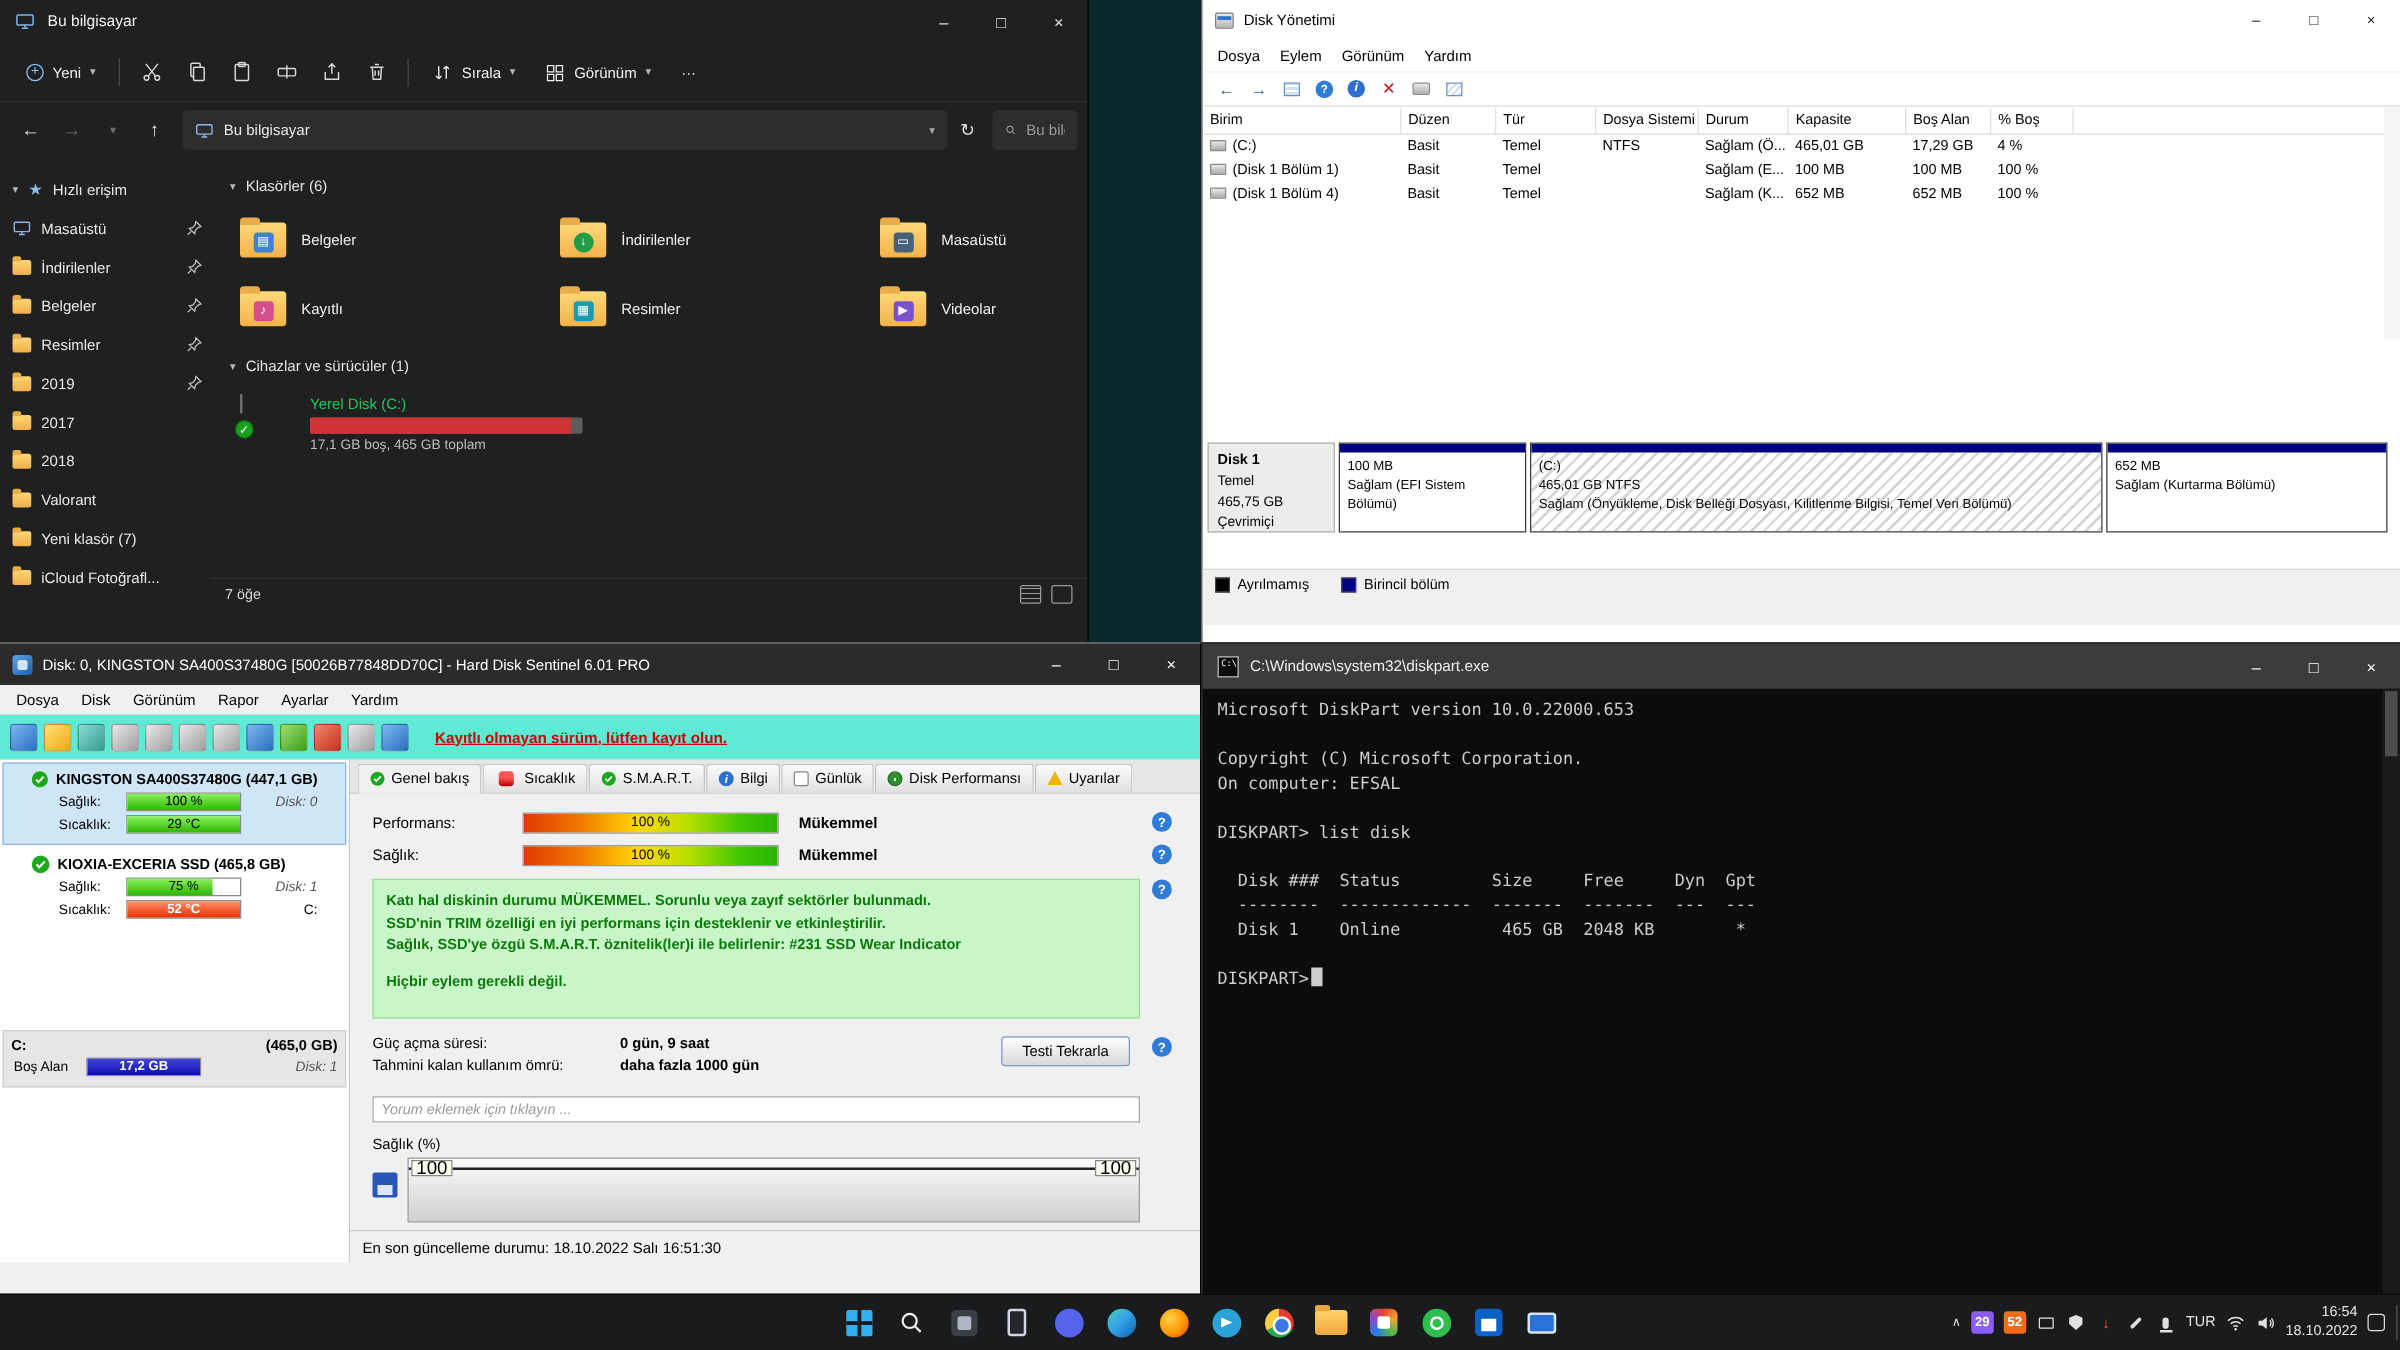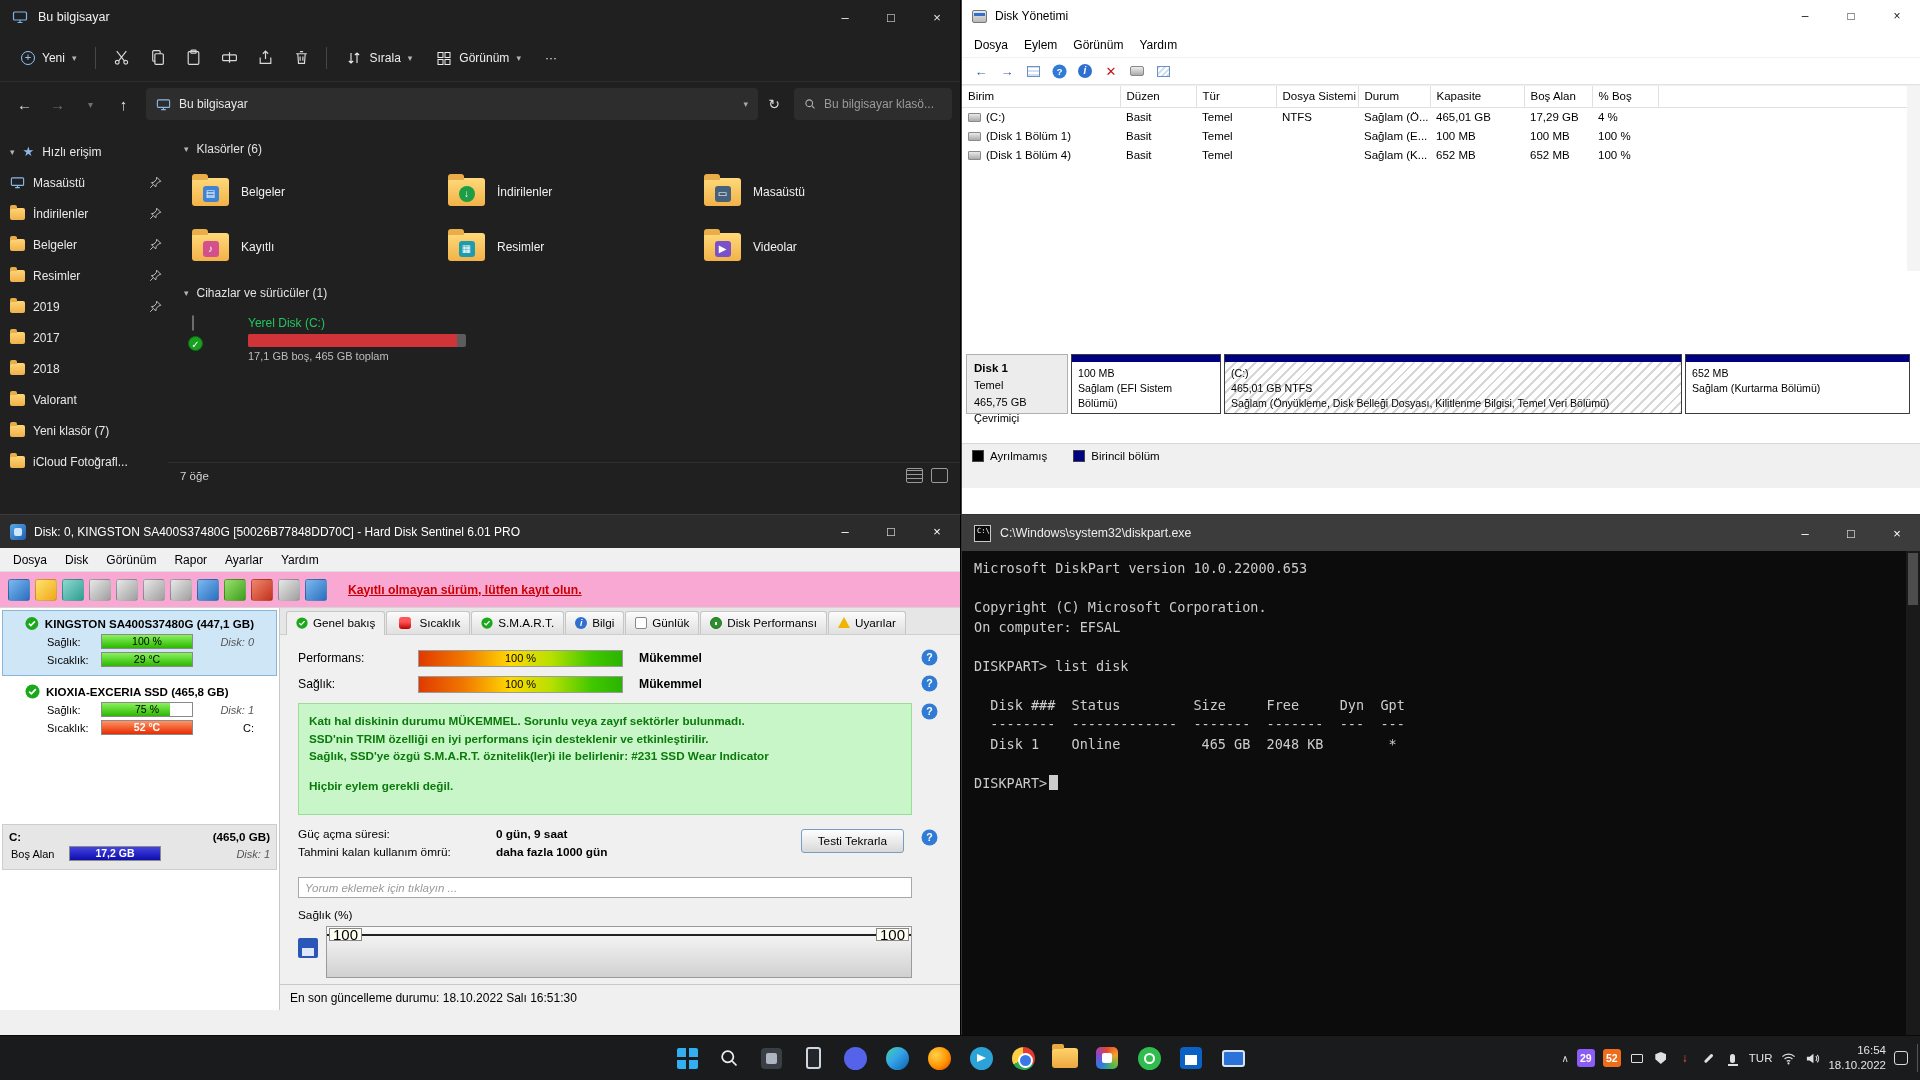--- a/index.html
+++ b/index.html
@@ -3,21 +3,21 @@
 <meta charset="utf-8">
 <style>
 *{box-sizing:border-box;margin:0;padding:0}
 html,body{width:1920px;height:1080px;overflow:hidden;background:#09282b;font-family:"Liberation Sans","DejaVu Sans",sans-serif;font-size:12px}
 .win{position:absolute;overflow:hidden}
 svg.ic{display:inline-block;vertical-align:middle}
 .wbtns{display:flex;height:100%;margin-left:auto}
 .wbtn{width:46px;display:flex;align-items:center;justify-content:center;font-size:13px}
 
 
-#explorer{left:0;top:0;width:961px;height:514px;background:#202020;color:#e8e8e8;border-right:1px solid #000}
+#explorer{left:0;top:0;width:871px;height:514px;background:#202020;color:#e8e8e8;border-right:1px solid #000}
 .ex-titlebar{height:34px;display:flex;align-items:center}
 .ex-title{margin-left:12px;display:flex;align-items:center;gap:10px;font-size:12.5px;color:#f0f0f0}
 .ex-cmdbar{height:48px;display:flex;align-items:center;padding:0 10px;gap:2px;border-bottom:1px solid #2e2e2e}
 .ex-cmd{display:flex;align-items:center;gap:7px;padding:7px 11px;border-radius:5px;color:#efefef}
 .chev{font-size:9px;color:#b5b5b5}
 .plus{width:14px;height:14px;border-radius:50%;border:1.4px solid #8ec8ff;color:#8ec8ff;font-size:11px;line-height:11px;text-align:center}
 .ex-ico{width:34px;height:34px;display:flex;align-items:center;justify-content:center;border-radius:5px;color:#d9d9d9}
 .ex-sep{width:1px;height:22px;background:#474747;margin:0 6px}
 .ex-addr-row{height:44px;display:flex;align-items:center;padding:0 8px}
 .ex-nav{width:33px;height:33px;display:flex;align-items:center;justify-content:center;font-size:15px;color:#e2e2e2;border-radius:5px}
@@ -71,41 +71,41 @@
 .dm-tool.red{color:#c41616;font-weight:bold}
 .dm-grid-ic{width:13px;height:11px;border:1px solid #6f8fc0;background:repeating-linear-gradient(0deg,#cfe0f5 0 2px,#fff 2px 4px)}
 .dm-disk-ic{width:14px;height:10px;border:1px solid #888;border-radius:2px;background:linear-gradient(180deg,#eee,#aaa)}
 .infoc{width:14px;height:14px;border-radius:50%;background:#2f6fd0;color:#fff;font-size:10px;line-height:14px;text-align:center;font-weight:bold;font-style:italic}
 .dm-tablewrap{height:245px;overflow:hidden;position:relative;border-top:1px solid #eee}
 .dm-table{width:100%;border-collapse:collapse;font-size:11.5px;table-layout:fixed}
 .dm-table th{font-weight:normal;text-align:left;padding:3px 6px;border-right:1px solid #e0e0e0;border-bottom:1px solid #e0e0e0;height:21px;white-space:nowrap;overflow:hidden}
 .dm-table td{padding:2px 6px;height:19px;white-space:nowrap;overflow:hidden}
 .dm-volic{display:inline-block;width:13px;height:9px;border:1px solid #8a8a8a;border-radius:1px;background:linear-gradient(180deg,#e9e9e9,#ababab);margin-right:5px;vertical-align:-1px}
 .dm-scroll{position:absolute;right:0;top:0;width:13px;height:185px;background:#f4f4f4}
-.dm-graph{height:60px;margin-top:24px;display:flex;padding:0 10px 0 4px;gap:3px}
+.dm-graph{height:72px;margin-top:24px;display:flex;padding:0 10px 0 4px;gap:3px}
 .dm-disklabel{width:102px;border:1px solid #b0b0b0;background:#ececec;padding:5px 7px;font-size:11px;line-height:1.5}
 .dm-disklabel .b{font-weight:bold;font-size:11.5px}
 .dm-part{border:1px solid #3c3c3c;background:#fff;position:relative;padding:11px 6px 3px;font-size:10.6px;line-height:1.42;overflow:hidden}
 .dm-band{position:absolute;left:0;top:0;right:0;height:7px;background:#000083}
 .dm-part.hatch::after{content:"";position:absolute;inset:7px 0 0 0;background:repeating-linear-gradient(135deg,rgba(70,70,70,.22) 0 2px,transparent 2px 7px)}
 .dm-p1{width:150px}.dm-p2{flex:1}.dm-p3{width:225px}
 .dm-legendbar{margin-top:29px;background:#f0f0f0;border-top:1px solid #d8d8d8;height:45px;padding:6px 10px;display:flex;gap:26px;align-items:flex-start}
 .dm-leg{display:flex;align-items:center;gap:6px;font-size:11.5px}
 .dm-sq{width:12px;height:12px;border:1px solid #444}
 .dm-sq.black{background:#000}.dm-sq.blue{background:#000083}
 
 
 #sentinel{left:0;top:514px;width:961px;height:521px;background:#f0f0f0;color:#000;border-top:1px solid #3a3a3a;border-right:1px solid #000}
 .hs-titlebar{height:33px;background:#2b2b2b;color:#fff;display:flex;align-items:center}
 .hs-appic{width:16px;height:16px;margin-left:10px;border-radius:3px;background:linear-gradient(135deg,#58a6e8,#1f5fae);position:relative}
 .hs-appic::after{content:"";position:absolute;inset:4px;border-radius:2px;background:#cfe6fa}
 .hs-title{margin-left:8px;font-size:12px;white-space:nowrap}
 .hs-menubar{height:24px;display:flex;align-items:center;padding-left:4px;font-size:12px;border-bottom:1px solid #dcdcdc;background:#f0f0f0}
 .hs-menu{padding:3px 9px}
-.hs-toolbar{height:36px;display:flex;align-items:center;gap:5px;padding:0 8px;border-bottom:1px solid #d4d4d4;background:#f9a8d4}
+.hs-toolbar{height:36px;display:flex;align-items:center;gap:5px;padding:0 8px;border-bottom:1px solid #d4d4d4;background:#5eead4}
 .hs-tool{width:22px;height:22px;border-radius:3px;border:1px solid rgba(0,0,0,.18)}
 .c-blue{background:linear-gradient(135deg,#7db9ef,#2a6fc0)}
 .c-yellow{background:linear-gradient(135deg,#ffe36e,#f0a818)}
 .c-teal{background:linear-gradient(135deg,#8fd8d0,#2e9f94)}
 .c-gray{background:linear-gradient(135deg,#e8e8e8,#9f9f9f)}
 .c-green{background:linear-gradient(135deg,#9ae06e,#3d9e1c)}
 .c-red{background:linear-gradient(135deg,#f0866e,#c2331c)}
 .hs-reg{margin-left:16px;color:#cc0000;font-weight:bold;text-decoration:underline;font-size:12.2px}
 .hs-main{display:flex;height:402px}
 .hs-left{width:280px;background:#fff;border-right:1px solid #c8c8c8;padding:2px;position:relative}

